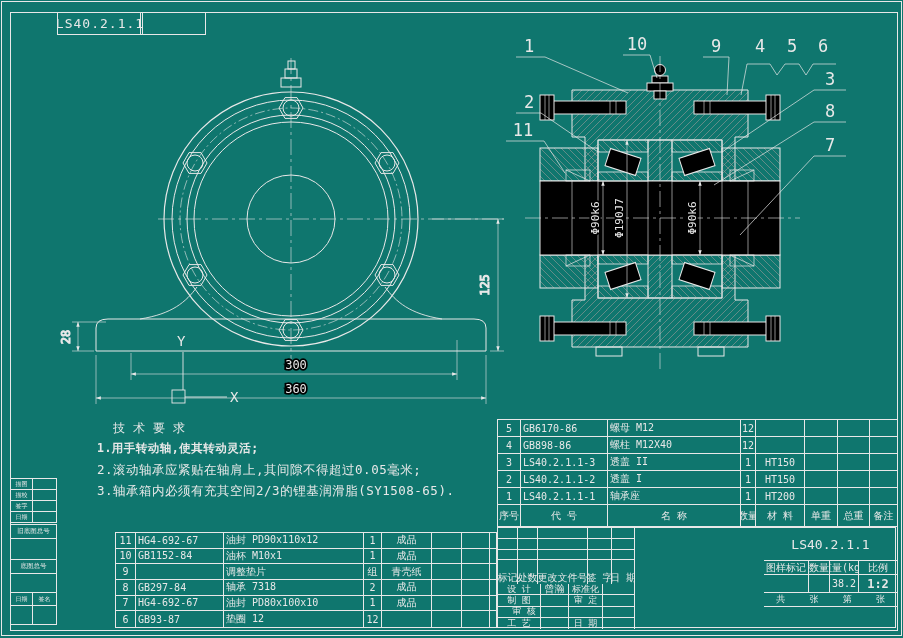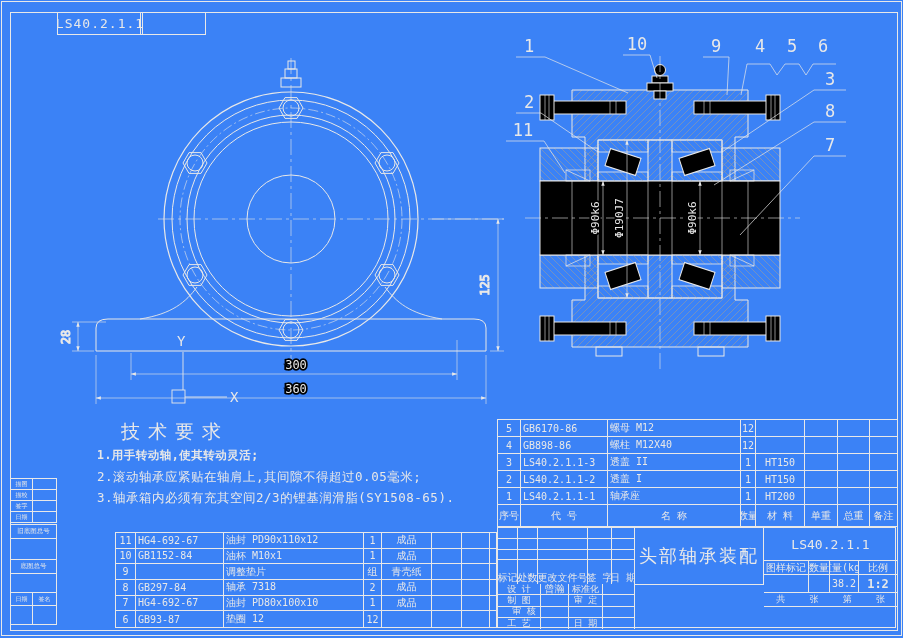--- a/index.html
+++ b/index.html
@@ -1,16 +1,16 @@
 <!DOCTYPE html>
 <html><head>
 <meta charset="utf-8">
 <style>
   html,body{margin:0;padding:0;background:#000;}
-  .sheet{position:relative;width:903px;height:638px;background:#3b82f6;overflow:hidden;
+  .sheet{position:relative;width:903px;height:638px;background:#0f766e;overflow:hidden;
          font-family:"DejaVu Sans Mono","Liberation Sans",sans-serif;color:#e8e8e8;}
   .abs{position:absolute;}
   .frame{border:1px solid #e8e8e8;}
   
   .cornerbox{display:flex;align-items:center;justify-content:center;font-size:13px;letter-spacing:1px;}
   
   .grid{display:grid;border:1px solid #e8e8e8;box-sizing:border-box;}
   .grid>div{border-right:1px solid #e8e8e8;border-bottom:1px solid #e8e8e8;
             overflow:hidden;white-space:nowrap;display:flex;align-items:center;box-sizing:border-box;
             font-size:10px;padding:0 2px;}
@@ -19,21 +19,21 @@
   .g5>div:nth-child(5n){border-right:none;}
   .g5>div:nth-last-child(-n+5){border-bottom:none;}
   .g4>div:nth-child(4n){border-right:none;}
   .g4>div:nth-last-child(-n+4){border-bottom:none;}
   .g2>div:nth-child(2n){border-right:none;}
   .g2>div:nth-last-child(-n+2){border-bottom:none;}
   .c{justify-content:center;padding:0;}
   .bomh{font-size:12px;}
   
   .tech{line-height:1;}
-  .tech .t{font-size:19px;letter-spacing:8px;margin:0 0 8px 24px;}
+  .tech .t{font-size:12px;letter-spacing:8px;margin:0 0 8px 16px;}
   .tech .i{font-size:12.5px;margin-top:9px;letter-spacing:0.5px;}
   .tech .i.b{font-weight:bold;font-size:11.5px;}
   
   .tb{box-sizing:border-box;}
   .bigtitle{display:flex;align-items:center;justify-content:center;font-size:18px;letter-spacing:2px;}
   .midtitle{display:flex;align-items:center;justify-content:center;font-size:13px;letter-spacing:4px;}
   .dwgno{display:flex;align-items:center;justify-content:center;font-size:13px;}
   .tiny{font-size:7px;}
   svg{position:absolute;left:0;top:0;}
   svg text{font-family:"DejaVu Sans Mono","Liberation Sans",sans-serif;fill:#e8e8e8;}
@@ -412,23 +412,20 @@
       <div class="c" style="font-size:9px;padding-left:12px;">审 核</div>
       <div></div>
         <div></div>
         <div></div>
       <div class="c" style="font-size:9px;">工 艺</div>
       <div></div>
       <div class="c" style="font-size:9px;">日 期</div>
       <div></div>
     </div>
 
-    <div class="abs bigtitle" style="left:137px;top:0;width:129px;height:57px;border-right:1px solid #e8e8e8;border-bottom:1px solid #e8e8e8;box-sizing:border-box;">
-      <span>头部轴承装配</span>
-    </div>
 
     <div class="abs dwgno" style="left:266px;top:0;width:133px;height:33px;border-bottom:1px solid #e8e8e8;box-sizing:border-box;">
       <span>LS40.2.1.1</span>
     </div>
     <div class="abs grid g4" style="left:266px;top:33px;width:133px;height:14px;grid-template-columns:45px 21px 29px 1fr;border:none;border-bottom:1px solid #e8e8e8;">
       <div class="c tiny">图样标记</div>
       <div class="c tiny">数量</div>
       <div class="c tiny">重量(kg)</div>
       <div class="c tiny">比例</div>
     </div>

